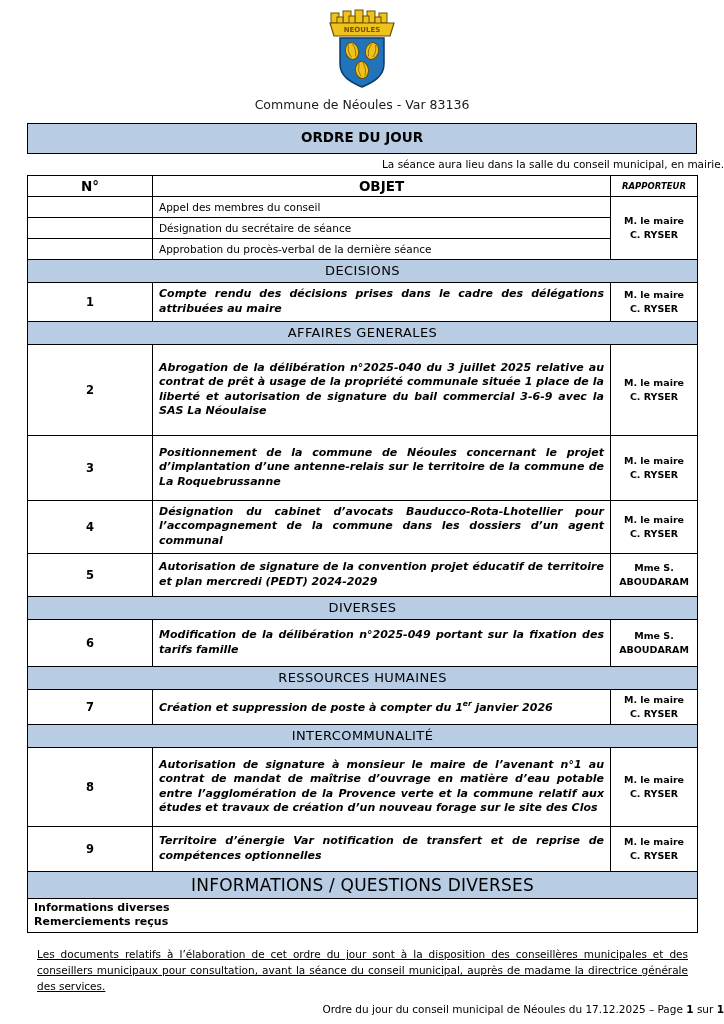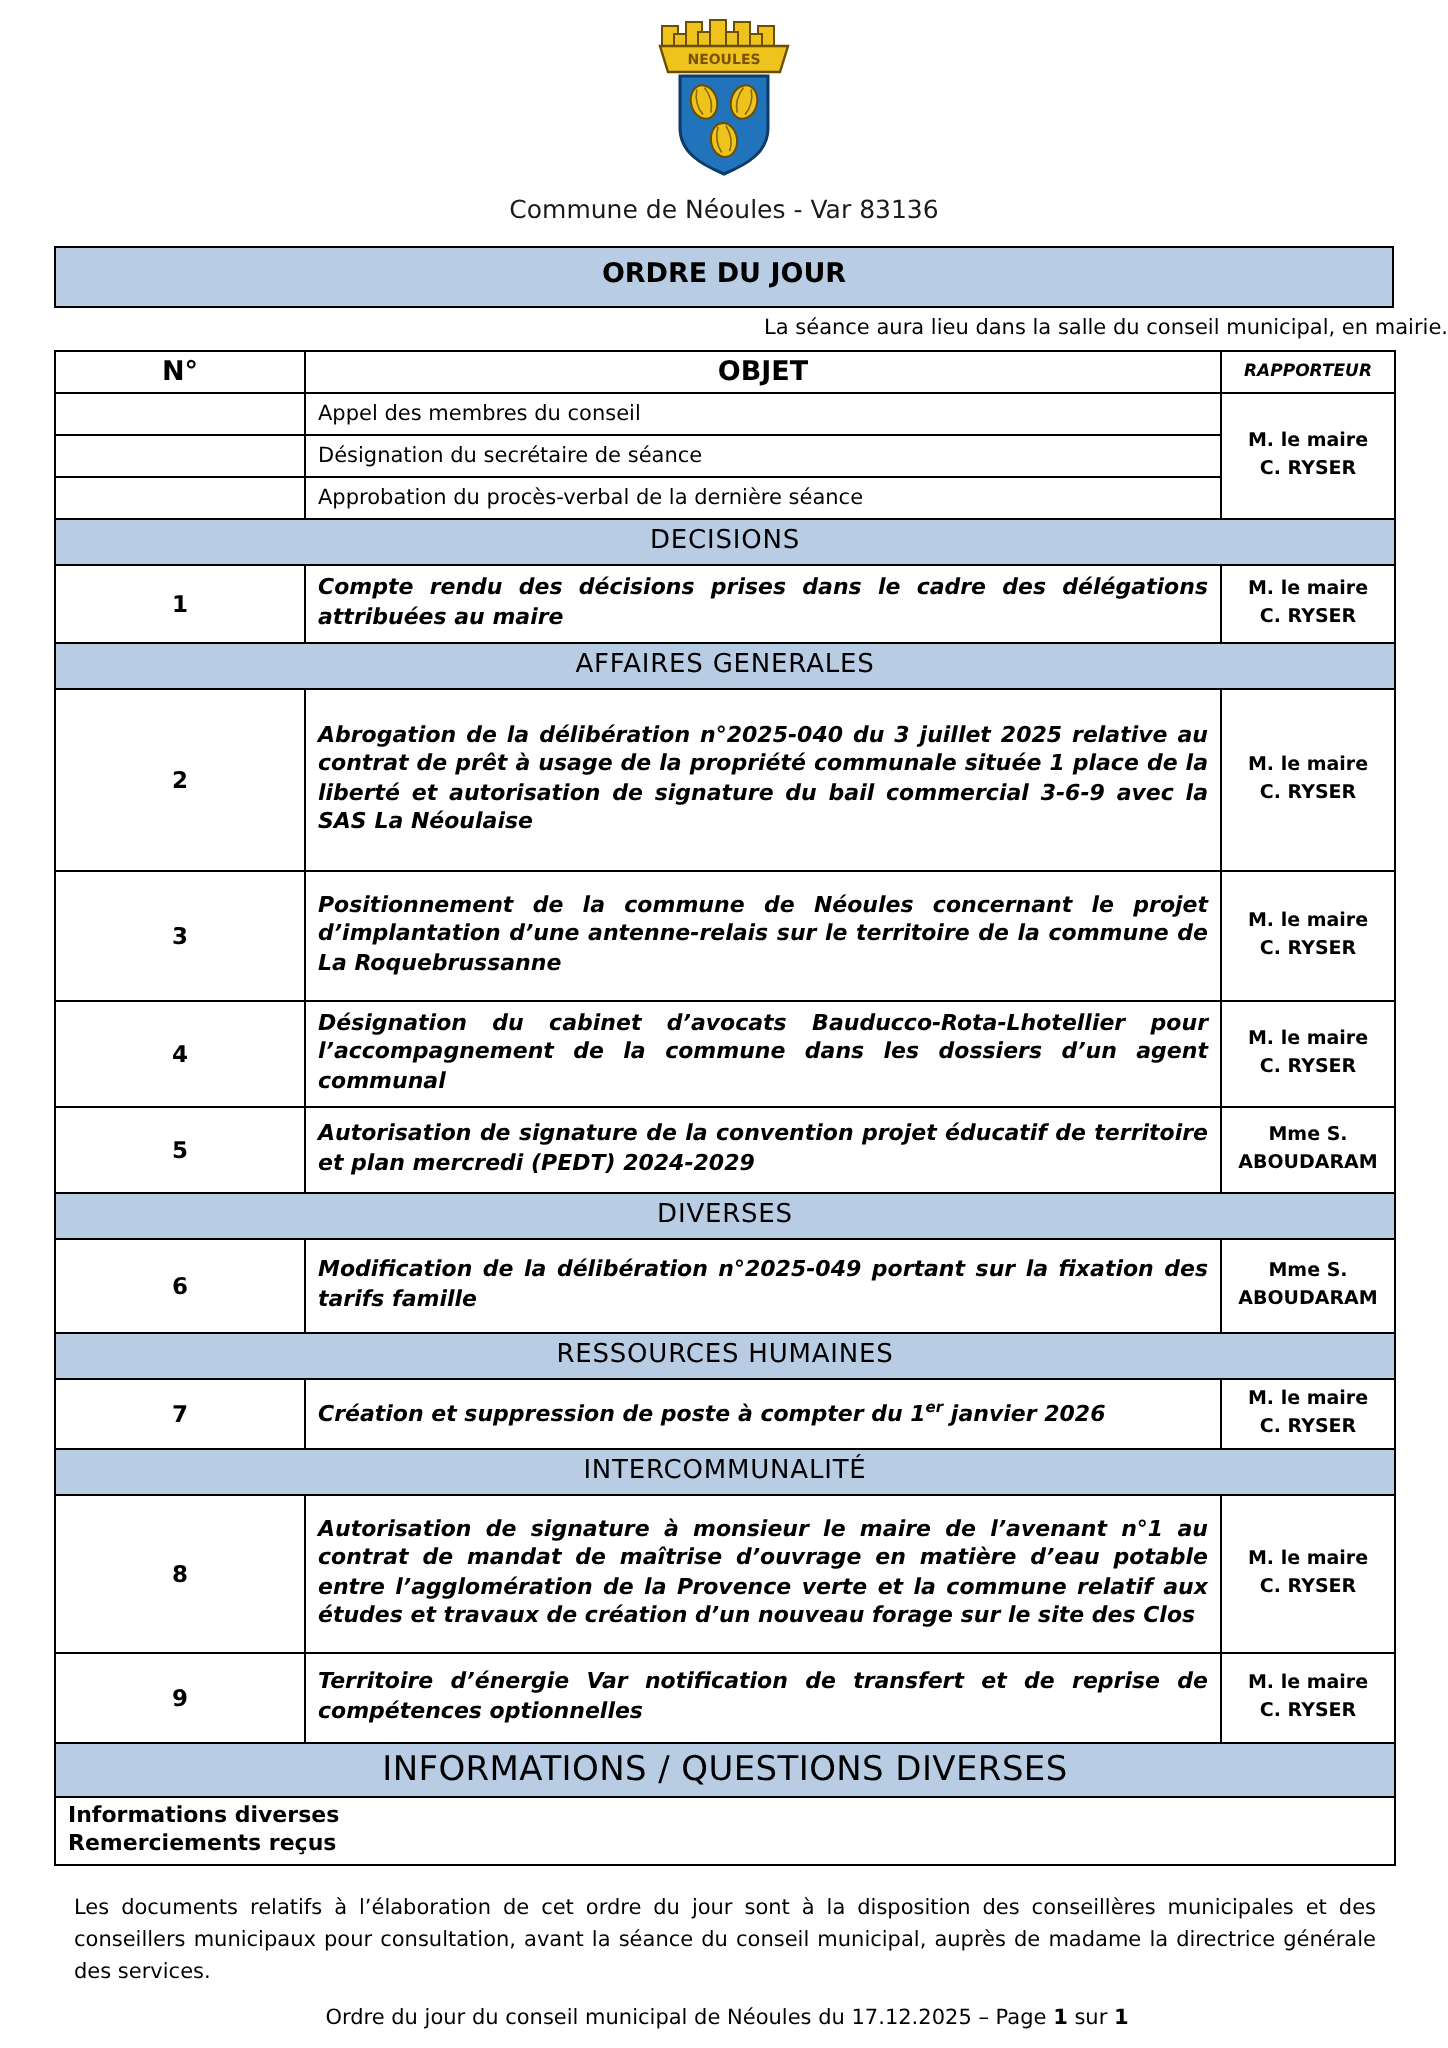--- a/index.html
+++ b/index.html
@@ -72,25 +72,26 @@
   td.info-items { font-weight: bold; font-size: 11px; line-height: 1.35; padding: 2px 7px; }
   .h34 { height: 34px; } .h86 { height: 86px; } .h60 { height: 60px; }
   .h48 { height: 48px; } .h38 { height: 38px; } .h42 { height: 42px; }
   .h30 { height: 30px; } .h74 { height: 74px; } .h40 { height: 40px; }
   sup { font-size: 7.5px; }
   .note {
     margin: 14px 36px 0 37px;
     font-size: 10.5px;
     text-align: justify;
     line-height: 1.5;
+    text-decoration: underline;
   }
   .page-footer {
     position: absolute;
     bottom: 9px; left: 3px; right: 0;
-    text-align: center;
+    text-align: right;
     font-size: 10.5px;
   }
   .page-footer b { font-weight: bold; }
 </style>
 </head>
 <body>
 
 <svg class="crest" width="78" height="82" viewBox="0 0 78 82" aria-hidden="true">
 
   <g stroke="#6b4e00" stroke-width="1" fill="#eec31e">

